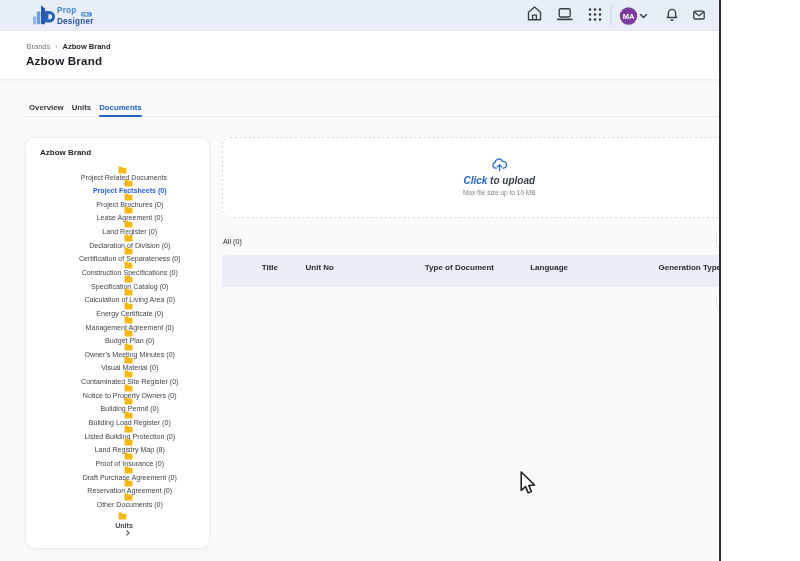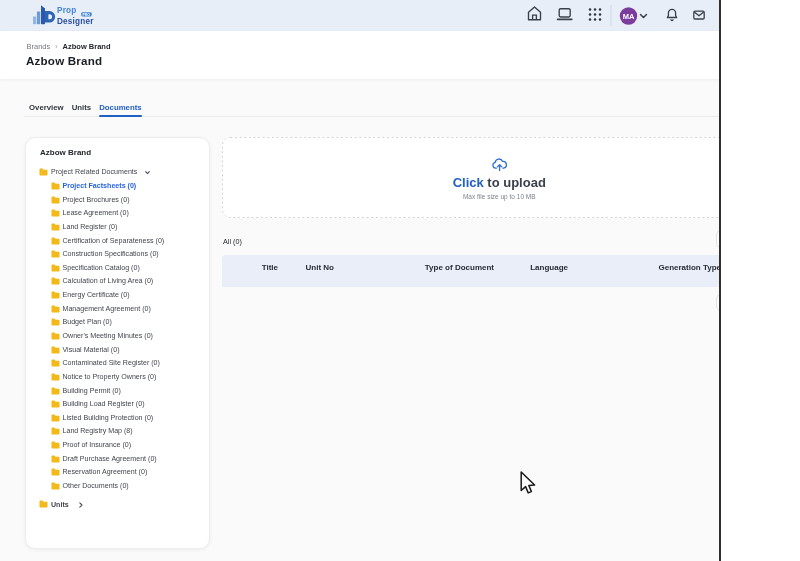--- a/index.html
+++ b/index.html
@@ -15,29 +15,29 @@
   h1 { position:absolute; left:26px; top:53.5px; font-size:11.6px; font-weight:700; color:#1b1e24; letter-spacing:0.2px; }
   .tabline { position:absolute; left:24px; width:752px; top:116px; height:1px; background:#e9eaec; }
   .tabs { position:absolute; left:29px; top:103px; font-size:7.8px; font-weight:700; color:#32383f; }
   .tabs span { margin-right:8px; }
   .tabs .act { color:#2160c4; position:relative; }
   .tabs .act:after { content:""; position:absolute; left:0; right:0; top:12px; height:2px; background:#2160c4; border-radius:1px; }
   
   .card { position:absolute; left:25px; top:137px; width:185px; height:412px; background:#fff; border:1px solid #ededef; border-radius:10px; box-shadow:0 1px 4px rgba(0,0,0,0.05); }
   .card h2 { position:absolute; left:14px; top:10px; font-size:8px; font-weight:700; color:#23272e; }
   .tree { position:absolute; left:0; top:27.5px; width:100%; }
-  .trow { display:flex; align-items:center; height:13.65px; font-size:7.1px; color:#40454e; white-space:nowrap; }
+  .trow { display:flex; align-items:center; height:13.65px; font-size:7.1px; color:#40454e; white-space:nowrap;flex-direction:column; }
   .trow svg { flex:0 0 auto; margin-right:3px; }
   .lvl0 { padding-left:13px; }
   .lvl1 { padding-left:24.5px; }
   .trow.active { color:#2563e0; font-weight:700; }
   
   .upload { position:absolute; left:222px; top:136.5px; width:554.5px; height:81px; border-radius:8px; background:#fff; text-align:center; }
   .upload .bord { position:absolute; left:0; top:0; }
-  .upload .txt1 { margin-top:3px; font-size:13px; font-weight:700; color:#3b414c; }
+  .upload .txt1 { margin-top:3px; font-size:10px; font-weight:700; color:#3b414c;font-style:italic; }
   .upload .txt1 b { color:#2160c4; font-weight:700; }
   .upload .txt2 { margin-top:2.5px; font-size:6.5px; color:#7d848f; }
   .allrow { position:absolute; left:223px; top:237px; font-size:7.2px; color:#23272f; }
   .pag { position:absolute; display:flex; width:61px; height:17.5px; border:1px solid #dfe2e6; border-radius:5px; background:#fff; overflow:hidden; }
   .pag div { flex:1; display:flex; align-items:center; justify-content:center; font-size:9px; color:#6f747c; border-right:1px solid #dfe2e6; }
   .pag div:last-child { border-right:none; }
   .pag .num { color:#1e2227; font-size:8.5px; }
   .pag1 { left:716px; top:230px; }
   .pag2 { left:716px; top:293.5px; }
   .thead { position:absolute; left:222px; top:254.5px; width:555px; height:32px; background:#e9eef8; border-radius:4px 4px 0 0; display:flex; align-items:flex-start; padding-top:8px; font-size:8px; font-weight:700; color:#272c35; }
@@ -145,20 +145,26 @@
           <svg width="9" height="8" viewBox="0 0 10 9">
             <path d="M0.5 1.8 C0.5 1.2 1 0.7 1.6 0.7 H3.9 L5.1 1.9 H8.4 C9 1.9 9.5 2.4 9.5 3 V7.2 C9.5 7.8 9 8.3 8.4 8.3 H1.6 C1 8.3 0.5 7.8 0.5 7.2 Z" fill="#f2b918"></path>
           </svg>
           <span>Lease Agreement (0)</span>
         </div>
     <div class="trow lvl1">
           <svg width="9" height="8" viewBox="0 0 10 9">
             <path d="M0.5 1.8 C0.5 1.2 1 0.7 1.6 0.7 H3.9 L5.1 1.9 H8.4 C9 1.9 9.5 2.4 9.5 3 V7.2 C9.5 7.8 9 8.3 8.4 8.3 H1.6 C1 8.3 0.5 7.8 0.5 7.2 Z" fill="#f2b918"></path>
           </svg>
           <span>Land Register (0)</span>
+        </div>
+    <div class="trow lvl1">
+          <svg width="9" height="8" viewBox="0 0 10 9">
+            <path d="M0.5 1.8 C0.5 1.2 1 0.7 1.6 0.7 H3.9 L5.1 1.9 H8.4 C9 1.9 9.5 2.4 9.5 3 V7.2 C9.5 7.8 9 8.3 8.4 8.3 H1.6 C1 8.3 0.5 7.8 0.5 7.2 Z" fill="#f2b918"></path>
+          </svg>
+          <span>Declaration of Division (0)</span>
         </div>
     <div class="trow lvl1">
           <svg width="9" height="8" viewBox="0 0 10 9">
             <path d="M0.5 1.8 C0.5 1.2 1 0.7 1.6 0.7 H3.9 L5.1 1.9 H8.4 C9 1.9 9.5 2.4 9.5 3 V7.2 C9.5 7.8 9 8.3 8.4 8.3 H1.6 C1 8.3 0.5 7.8 0.5 7.2 Z" fill="#f2b918"></path>
           </svg>
           <span>Certification of Separateness (0)</span>
         </div>
     <div class="trow lvl1">
           <svg width="9" height="8" viewBox="0 0 10 9">
             <path d="M0.5 1.8 C0.5 1.2 1 0.7 1.6 0.7 H3.9 L5.1 1.9 H8.4 C9 1.9 9.5 2.4 9.5 3 V7.2 C9.5 7.8 9 8.3 8.4 8.3 H1.6 C1 8.3 0.5 7.8 0.5 7.2 Z" fill="#f2b918"></path>

